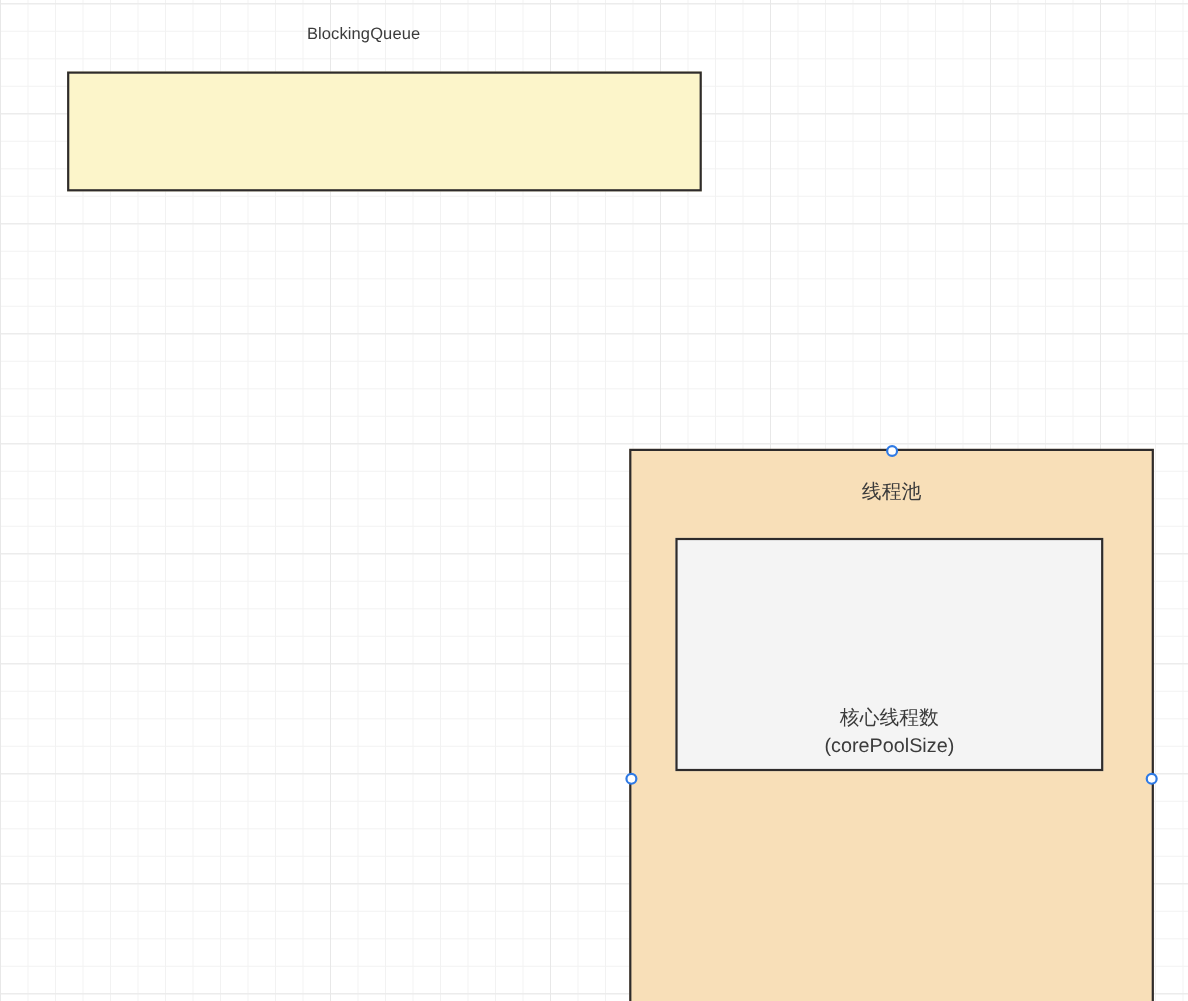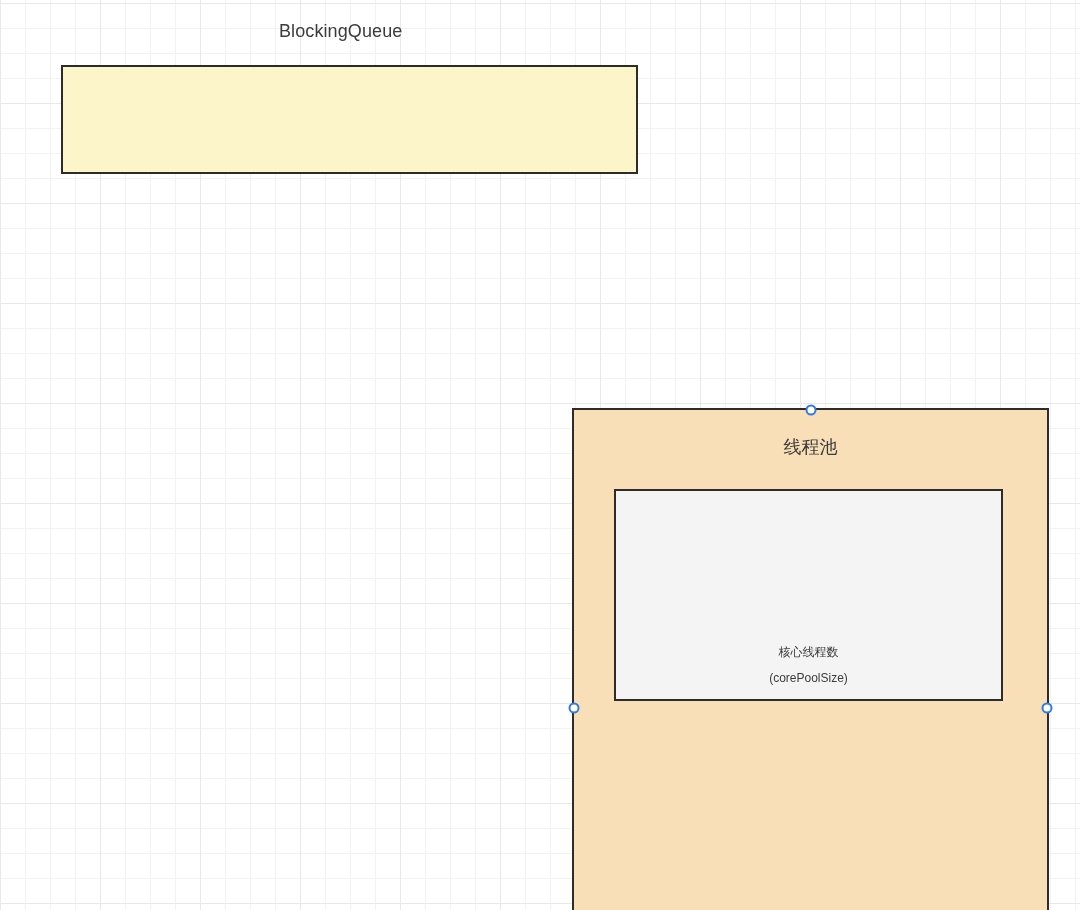--- a/index.html
+++ b/index.html
@@ -39,21 +39,21 @@
   .shape {
     position: absolute;
     box-sizing: border-box;
     border: 2px solid #2e2b2b;
   }
 
   
   .caption {
     position: absolute;
     color: #3b3b3b;
-    font-size: 18px;
+    font-size: 15px;
     line-height: 22px;
     white-space: nowrap;
     letter-spacing: 0.1px;
   }
 
   #blocking-queue-label {
     left: 279px;
     top: 20px;
   }
 
@@ -111,21 +111,21 @@
     border: 2px solid #2e2b2b;
   }
 
   #core-pool-label {
     position: absolute;
     left: 0;
     right: 0;
     bottom: 8px;
     text-align: center;
     color: #3b3b3b;
-    font-size: 12px;
+    font-size: 18px;
     line-height: 26px;
     white-space: pre-line;
   }
 
   
   .handle {
     position: absolute;
     width: 11px;
     height: 11px;
     box-sizing: border-box;

